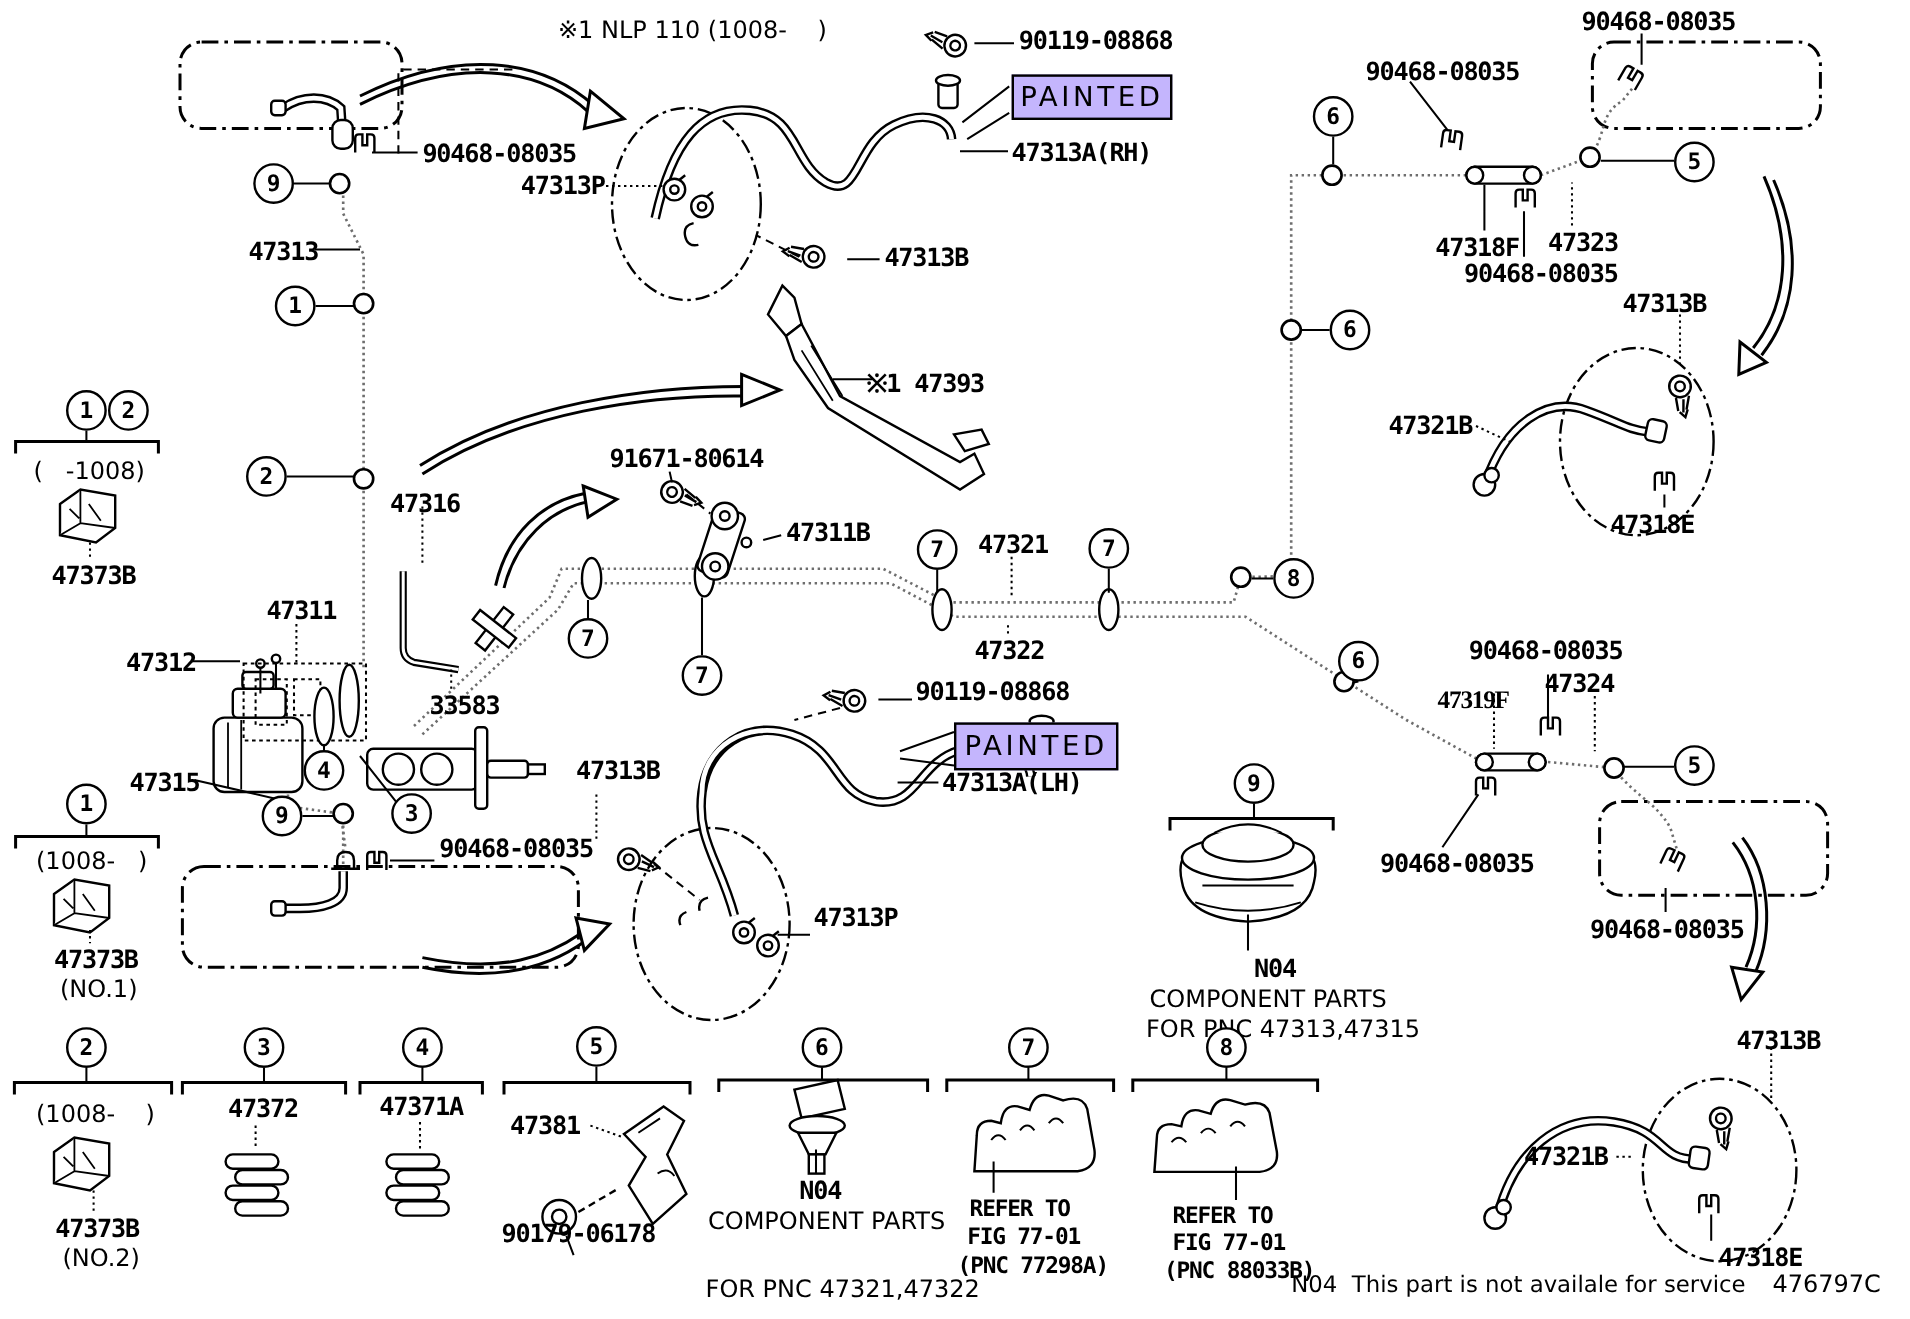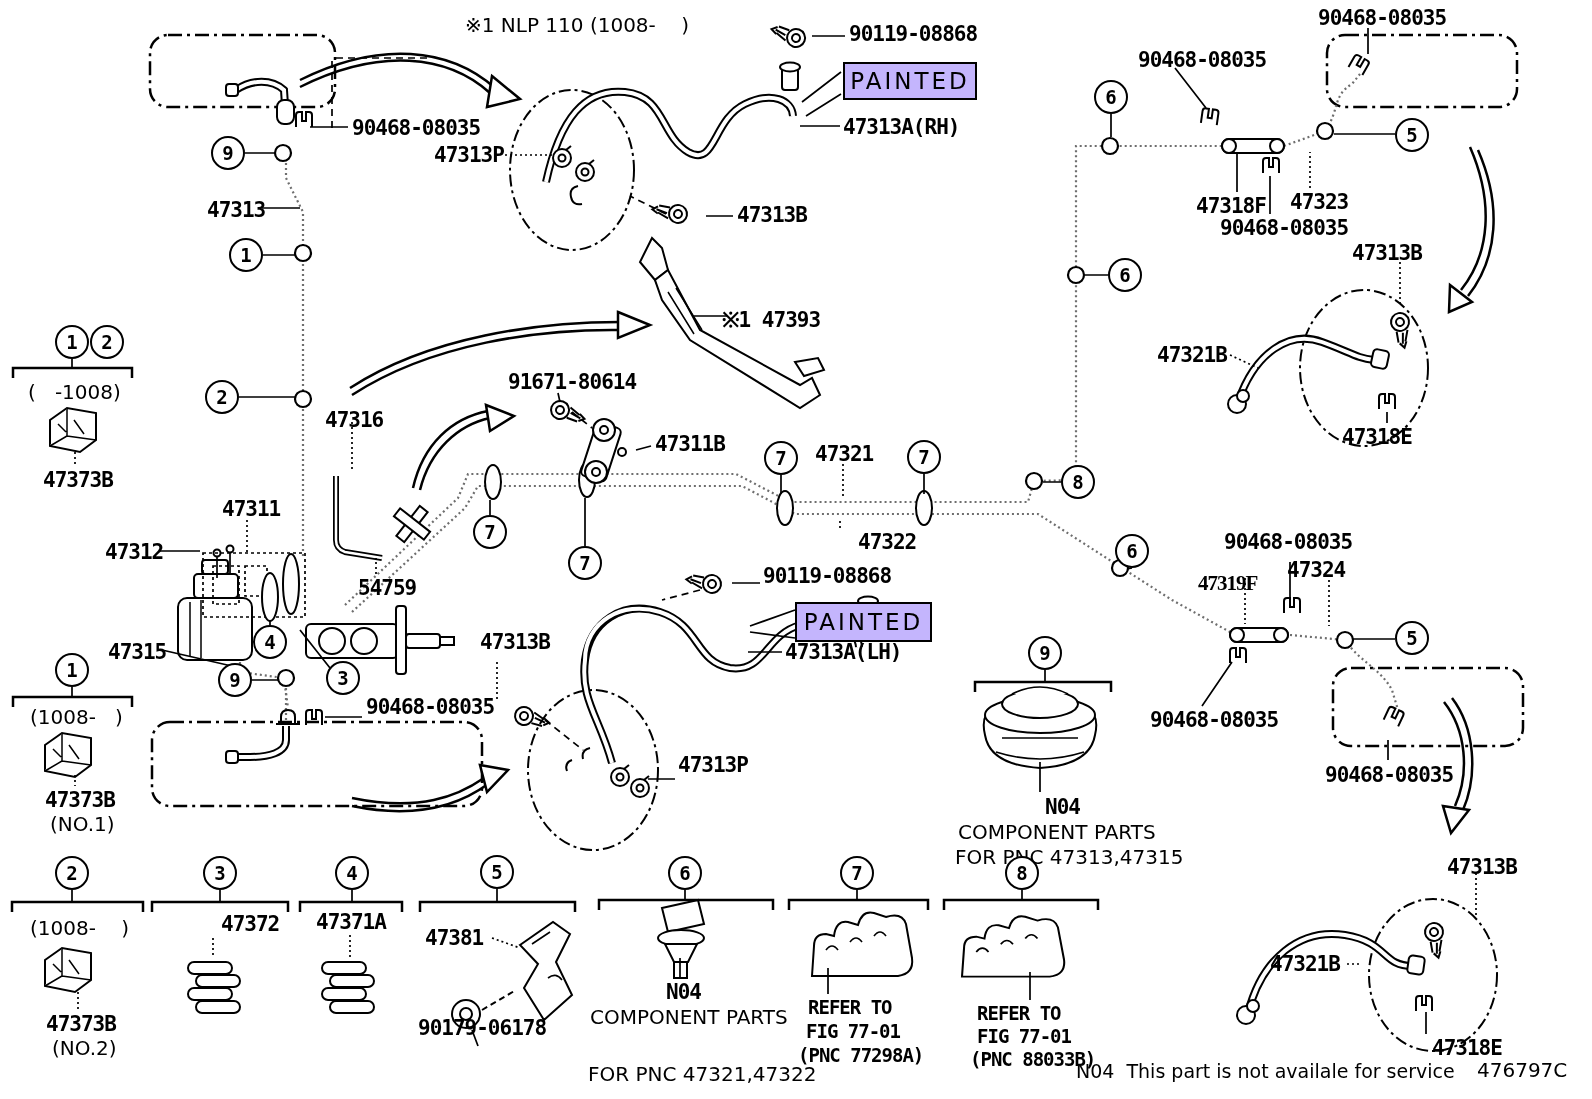--- a/index.html
+++ b/index.html
@@ -353,42 +353,42 @@
       <div class="lbl pn" style="left: 1220px; top: 216px;">90468-08035</div>
       <div class="lbl pn" style="left: 1352px; top: 241px;">47313B</div>
       <div class="lbl pn" style="left: 1157px; top: 343px;">47321B</div>
       <div class="lbl pn" style="left: 1342px; top: 425px;">47318E</div>
       <div class="lbl pn" style="left: 508px; top: 370px;">91671-80614</div>
       <div class="lbl pn" style="left: 655px; top: 432px;">47311B</div>
       <div class="lbl pn" style="left: 325px; top: 408px;">47316</div>
       <div class="lbl pn" style="left: 222px; top: 497px;">47311</div>
       <div class="lbl pn" style="left: 105px; top: 540px;">47312</div>
       <div class="lbl pn" style="left: 108px; top: 640px;">47315</div>
-      <div class="lbl pn" style="left: 358px; top: 576px;">54759</div>
+      <div class="lbl pn" style="left: 358px; top: 576px;">33583</div>
       <div class="lbl pn" style="left: 815px; top: 442px;">47321</div>
-      <div class="lbl pn" style="left: 812px; top: 530px; margin-left: 46px;">47322</div>
+      <div class="lbl pn" style="left: 812px; top: 530px;">47322</div>
       <div class="lbl pn" style="left: 763px; top: 564px;">90119-08868</div>
       <div class="lbl pn" style="left: 785px; top: 640px;">47313A(LH)</div>
       <div class="lbl pn" style="left: 480px; top: 630px;">47313B</div>
       <div class="lbl pn" style="left: 366px; top: 695px;">90468-08035</div>
       <div class="lbl pn" style="left: 678px; top: 753px;">47313P</div>
       <div class="lbl pn" style="left: 1224px; top: 530px;">90468-08035</div>
       <div class="lbl pn" style="left: 1198px; top: 571px; font-family: Liberation Serif, serif;">47319F</div>
       <div class="lbl pn" style="left: 1287px; top: 558px;">47324</div>
       <div class="lbl pn" style="left: 1150px; top: 708px;">90468-08035</div>
       <div class="lbl pn" style="left: 1325px; top: 763px;">90468-08035</div>
       <div class="lbl pn" style="left: 43px; top: 468px;">47373B</div>
       <div class="lbl cap" style="left: 28px; top: 380px;">(   -1008)</div>
       <div class="lbl pn" style="left: 45px; top: 788px;">47373B</div>
       <div class="lbl cap" style="left: 50px; top: 812px; text-align: right;">(NO.1)</div>
       <div class="lbl cap" style="left: 30px; top: 705px;">(1008-   )</div>
       <div class="lbl pn" style="left: 46px; top: 1012px;">47373B</div>
       <div class="lbl cap" style="left: 52px; top: 1036px;">(NO.2)</div>
       <div class="lbl cap" style="left: 30px; top: 916px;">(1008-    )</div>
-      <div class="lbl pn" style="left: 190px; top: 912px; margin-left: 31px;">47372</div>
+      <div class="lbl pn" style="left: 190px; top: 912px;">47372</div>
       <div class="lbl pn" style="left: 316px; top: 910px;">47371A</div>
       <div class="lbl pn" style="left: 425px; top: 926px;">47381</div>
       <div class="lbl pn" style="left: 418px; top: 1016px;">90179-06178</div>
       <div class="lbl pn" style="left: 666px; top: 980px;">N04</div>
       <div class="lbl txt" style="left: 590px; top: 1005px;">COMPONENT PARTS</div>
       <div class="lbl txt" style="left: 588px; top: 1030px; margin-top: 32px;">FOR PNC 47321,47322</div>
       <div class="lbl pn-sm" style="left: 808px; top: 996px;">REFER TO</div>
       <div class="lbl pn-sm" style="left: 806px; top: 1020px;">FIG 77-01</div>
       <div class="lbl pn-sm" style="left: 798px; top: 1044px;">(PNC 77298A)</div>
       <div class="lbl pn-sm" style="left: 977px; top: 1002px;">REFER TO</div>

